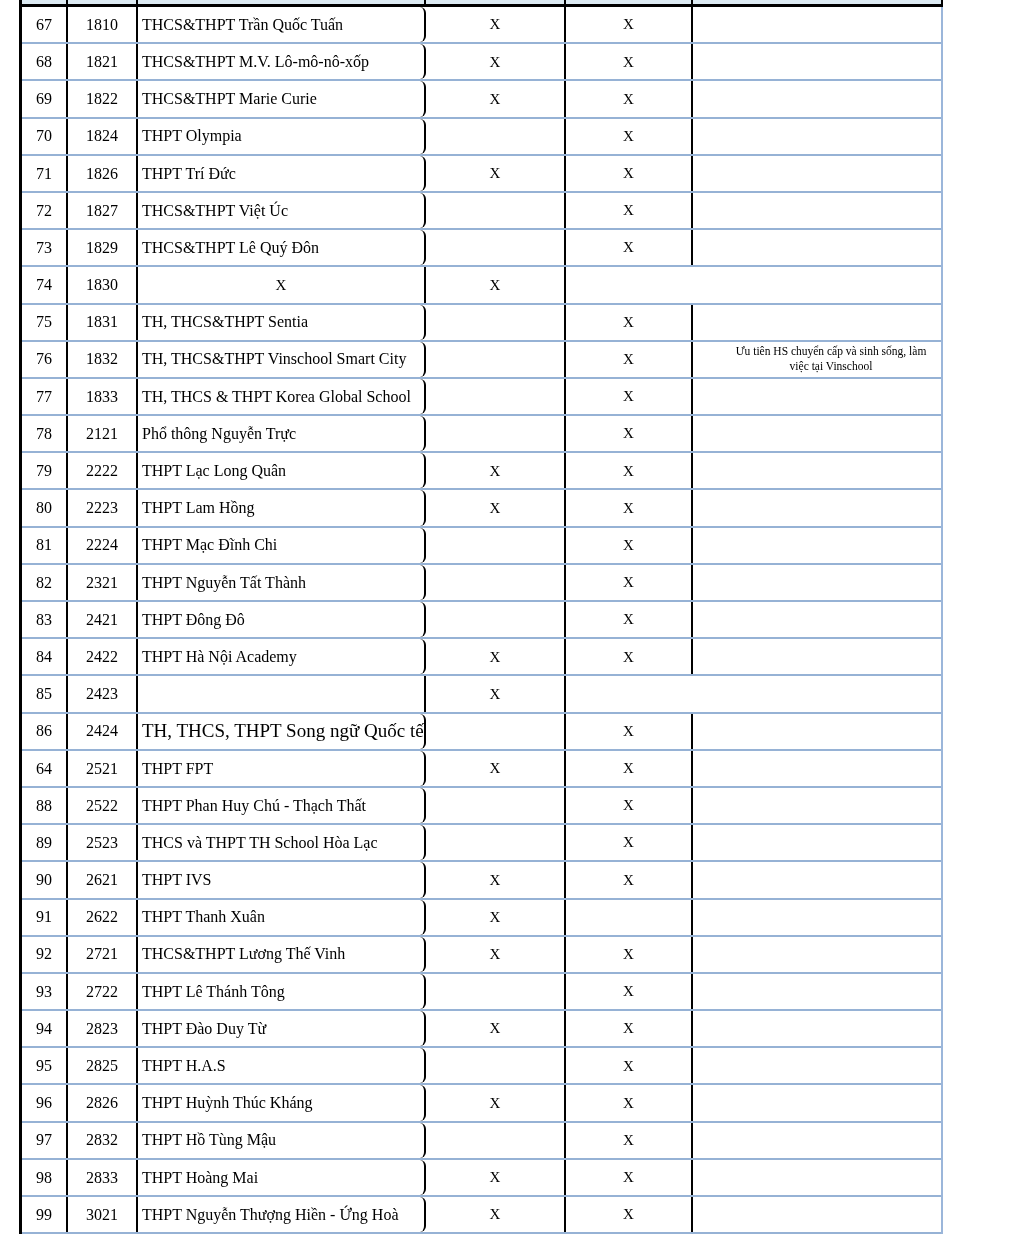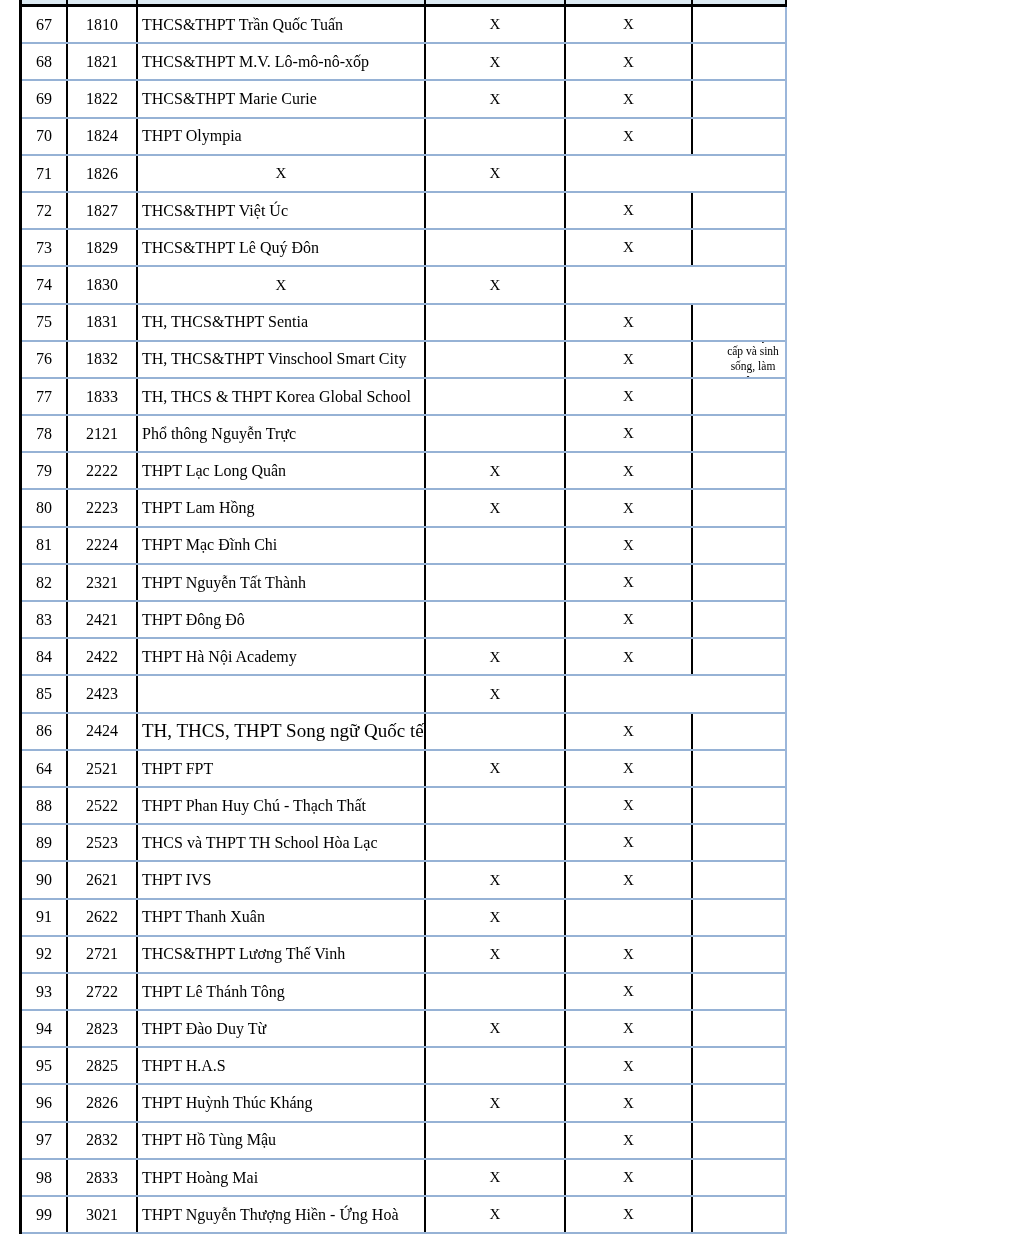--- a/index.html
+++ b/index.html
@@ -1,20 +1,20 @@
 <!DOCTYPE html>
 <html><head>
 <meta charset="utf-8">
 <style>
   html,body{margin:0;padding:0;}
   body{
     width:1010px;height:1256px;position:relative;background:#ffffff;
     font-family:"Liberation Serif","DejaVu Serif",serif;color:#000;
   }
-  .table{position:absolute;left:19px;top:0;width:768px;box-sizing:border-box;}
+  .table{position:absolute;left:19px;top:0;width:924px;box-sizing:border-box;}
   .header-strip{
     display:grid;grid-template-columns:46px 70px 288px 140px 127px auto;
     height:7px;background:#DCEAF2;
     border-left:3px solid #000;border-right:2px solid #000;border-bottom:3px solid #000;
     box-sizing:border-box;
   }
   .header-strip .hcell{border-right:2px solid #000;box-sizing:border-box;}
   .header-strip .hcell:last-child{border-right:none;}
   .tbody{
     border-left:3px solid #000;border-right:2px solid #9BB6DA;
@@ -23,21 +23,21 @@
   .row{
     display:grid;grid-template-columns:46px 70px 288px 140px 127px auto;
     height:37.2px;border-bottom:2px solid #96B2D5;box-sizing:border-box;
   }
   .cell{
     display:flex;align-items:center;justify-content:center;
     box-sizing:border-box;overflow:hidden;
     font-size:16px;line-height:1.1;
   }
   .cb{border-right:2px solid #000;}
-  .cell-name{justify-content:flex-start;padding:0 3px 0 4px;white-space:nowrap;}
+  .cell-name{justify-content:flex-start;padding:0 3px 0 4px;white-space:nowrap;border-radius:6px;}
   .cell-mark{font-size:15px;}
   .cell-note{
     font-size:11.5px;text-align:center;padding:1px 6px;line-height:1.3;
     white-space:normal;
     margin-left:28px;
   }
 </style>
 </head>
 <body>
 
@@ -79,20 +79,21 @@
         <div class="cell cb">70</div>
         <div class="cell cb">1824</div>
         <div class="cell cb cell-name">THPT Olympia</div>
         <div class="cell cb cell-mark"></div>
         <div class="cell cb cell-mark">X</div>
         <div class="cell cell-note"></div>
       </div>
       <div class="row">
         <div class="cell cb">71</div>
         <div class="cell cb">1826</div>
+        <div class="cell cb cell-name">THPT Trí Đức</div>
         <div class="cell cb cell-mark">X</div>
         <div class="cell cb cell-mark">X</div>
         <div class="cell cell-note"></div>
       </div>
       <div class="row">
         <div class="cell cb">72</div>
         <div class="cell cb">1827</div>
         <div class="cell cb cell-name">THCS&amp;THPT Việt Úc</div>
         <div class="cell cb cell-mark"></div>
         <div class="cell cb cell-mark">X</div>

